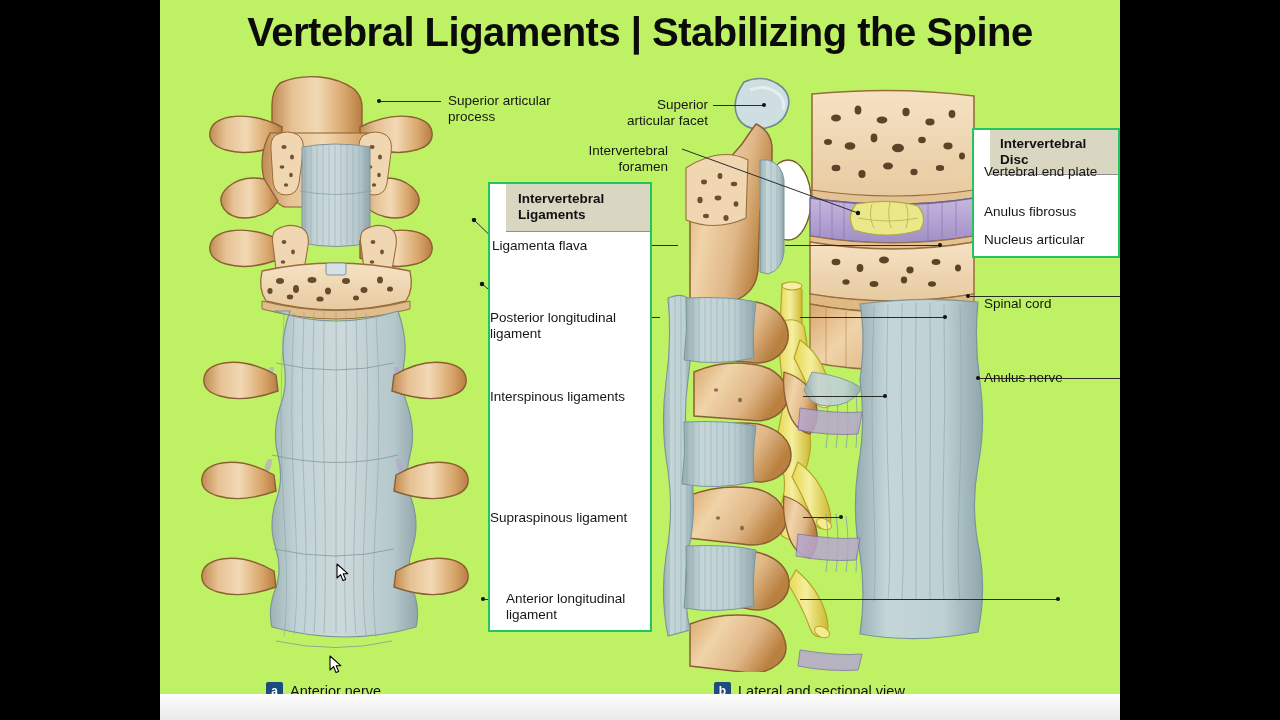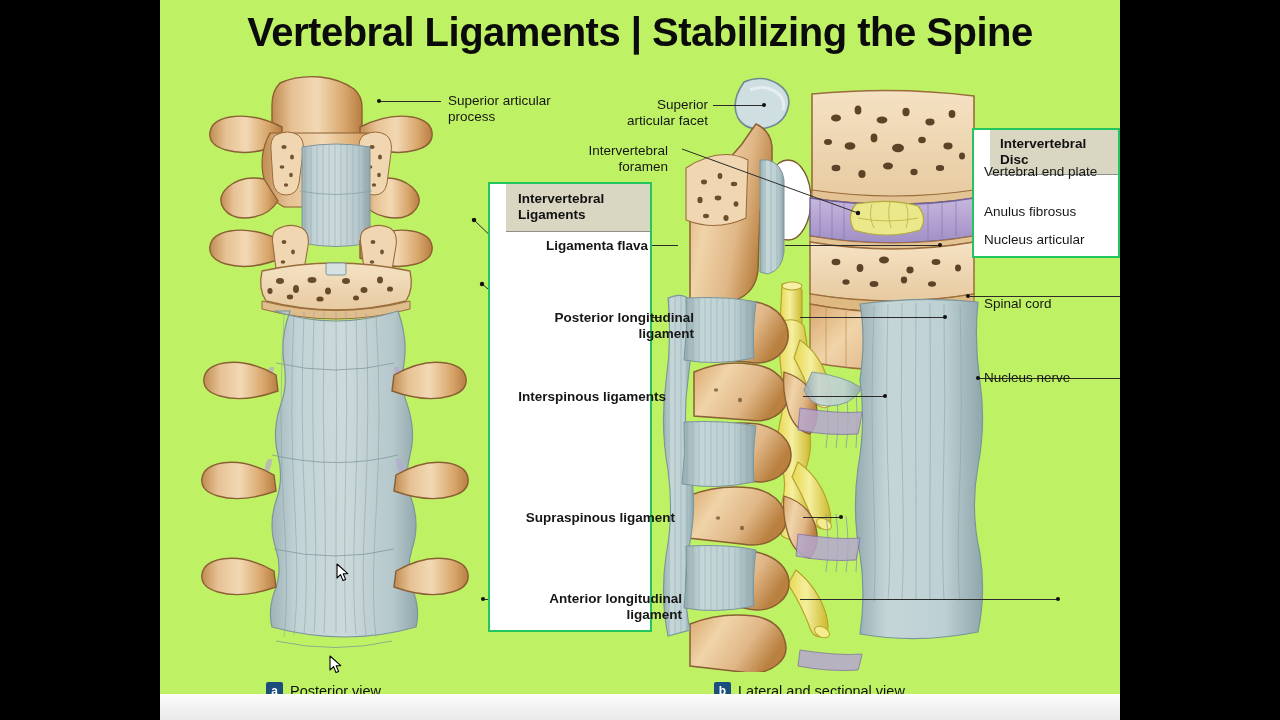--- a/index.html
+++ b/index.html
@@ -30,21 +30,21 @@
     font-family:"Liberation Sans","DejaVu Sans",sans-serif;
     white-space:nowrap;
   }
 
   
   .lbl{
     position:absolute;font-size:13.5px;color:#161616;line-height:16px;
     white-space:pre-line;
   }
   .lbl.r{text-align:right;}
-  .lbl.c{text-align:right;font-weight:bold;}
+  .lbl.c{text-align:left;}
 
   
   .lead{position:absolute;background:#2b2b2b;height:1px;}
   .dot{position:absolute;width:4px;height:4px;border-radius:50%;background:#111;}
 
   
   .box{
     position:absolute;background:#ffffff;border:2px solid #22c55e;
     box-sizing:border-box;
     padding-left:16px;
@@ -493,44 +493,44 @@
 articular facet</div>
 
     <div class="lbl" style="left:288px;top:93px;width:160px;">Superior articular
 process</div>
 
     <div class="lbl r" style="left:348px;top:143px;width:160px;">Intervertebral
 foramen</div>
 
     <div class="lbl" style="left:824px;top:296px;width:140px;">Spinal cord</div>
 
-    <div class="lbl" style="left:824px;top:370px;width:140px;">Nucleus nerve</div>
+    <div class="lbl" style="left:824px;top:370px;width:140px;">Anulus nerve</div>
 
     <div class="box" style="left:328px;top:182px;width:164px;height:450px;">
       <div class="box-hd">Intervertebral
 Ligaments</div>
     </div>
     <div class="lbl c" style="left:332px;top:238px;width:156px;">Ligamenta flava</div>
-    <div class="lbl c" style="left:330px;top:310px;width:160px;margin-left:44px;">Posterior longitudinal
+    <div class="lbl c" style="left:330px;top:310px;width:160px;">Posterior longitudinal
 ligament</div>
-    <div class="lbl c" style="left:330px;top:389px;width:160px;padding-left:16px;">Interspinous ligaments</div>
+    <div class="lbl c" style="left:330px;top:389px;width:160px;">Interspinous ligaments</div>
     <div class="lbl c" style="left:330px;top:510px;width:185px;">Supraspinous ligament</div>
     <div class="lbl c" style="left:346px;top:591px;width:176px;">Anterior longitudinal
 ligament</div>
 
     <div class="box" style="left:812px;top:128px;width:148px;height:130px;">
       <div class="box-hd" style="padding:6px 6px 6px 10px;">Intervertebral Disc</div>
     </div>
     <div class="lbl" style="left:824px;top:164px;width:136px;">Vertebral end plate</div>
     <div class="lbl" style="left:824px;top:196px;width:136px;margin-top:8px;">Anulus fibrosus</div>
     <div class="lbl" style="left:824px;top:232px;width:136px;">Nucleus articular</div>
 
     <div class="cap" style="left:106px;top:682px;">
       <div class="badge">a</div>
-      <div class="captxt">Posterior view</div>
+      <div class="captxt">Anterior nerve</div>
     </div>
     <div class="cap" style="left:554px;top:682px;">
       <div class="badge">b</div>
       <div class="captxt">Lateral and sectional view</div>
     </div>
 
     <svg class="cursor" style="left:176px;top:563px;" viewBox="0 0 13 19">
       <path d="M1 1 L1 15 L4.6 11.6 L7 17.6 L9.6 16.4 L7.2 10.8 L11.8 10.6 Z" fill="#ffffff" stroke="#000000" stroke-width="1.1" stroke-linejoin="round"></path>
     </svg>
     <svg class="cursor" style="left:169px;top:655px;" viewBox="0 0 13 19">

